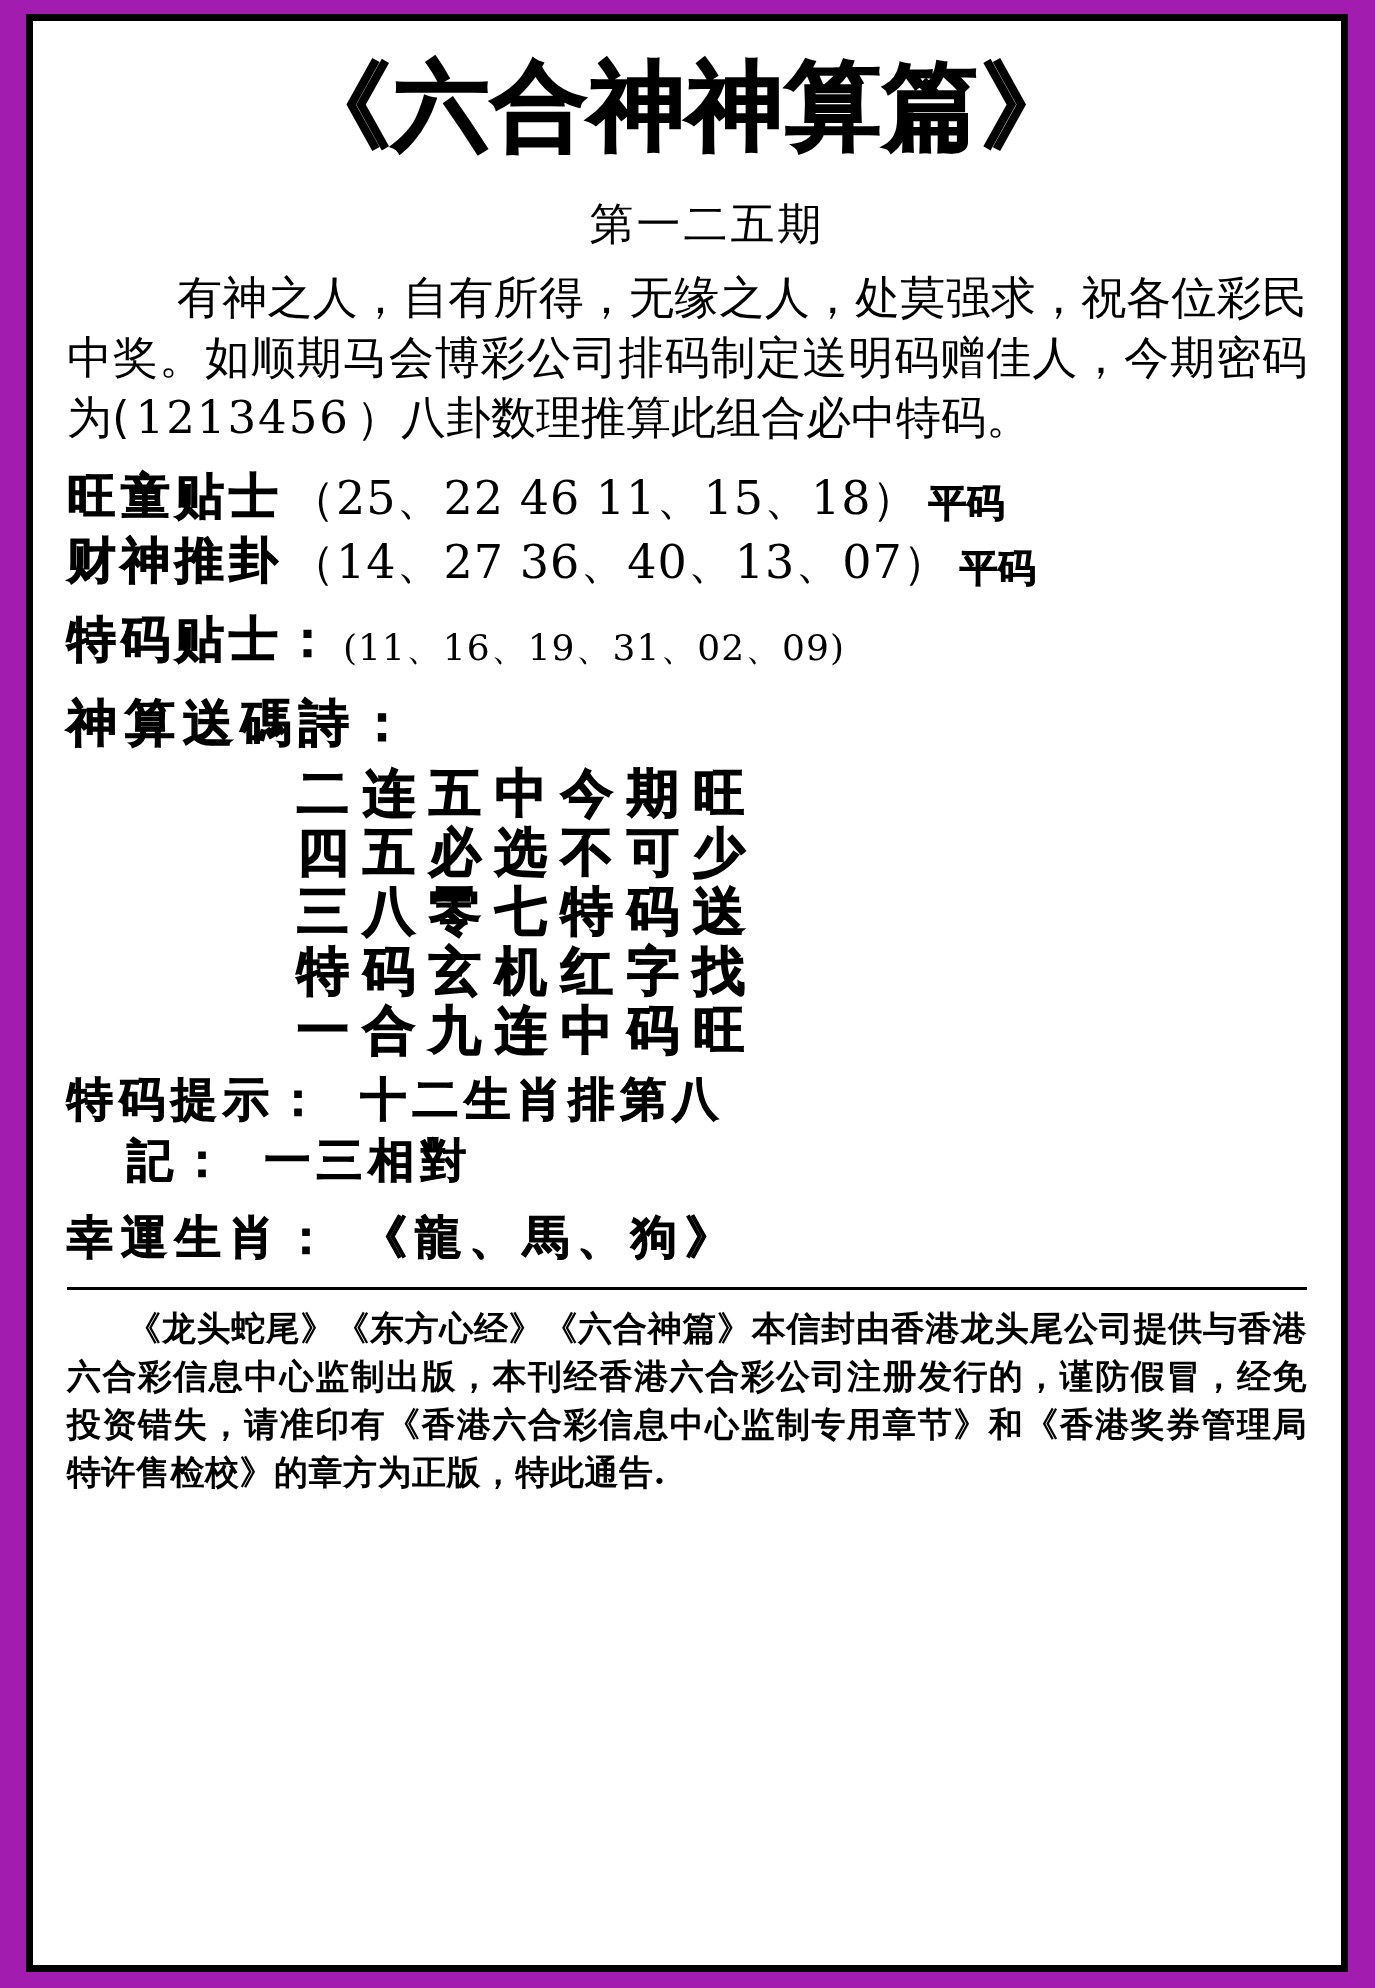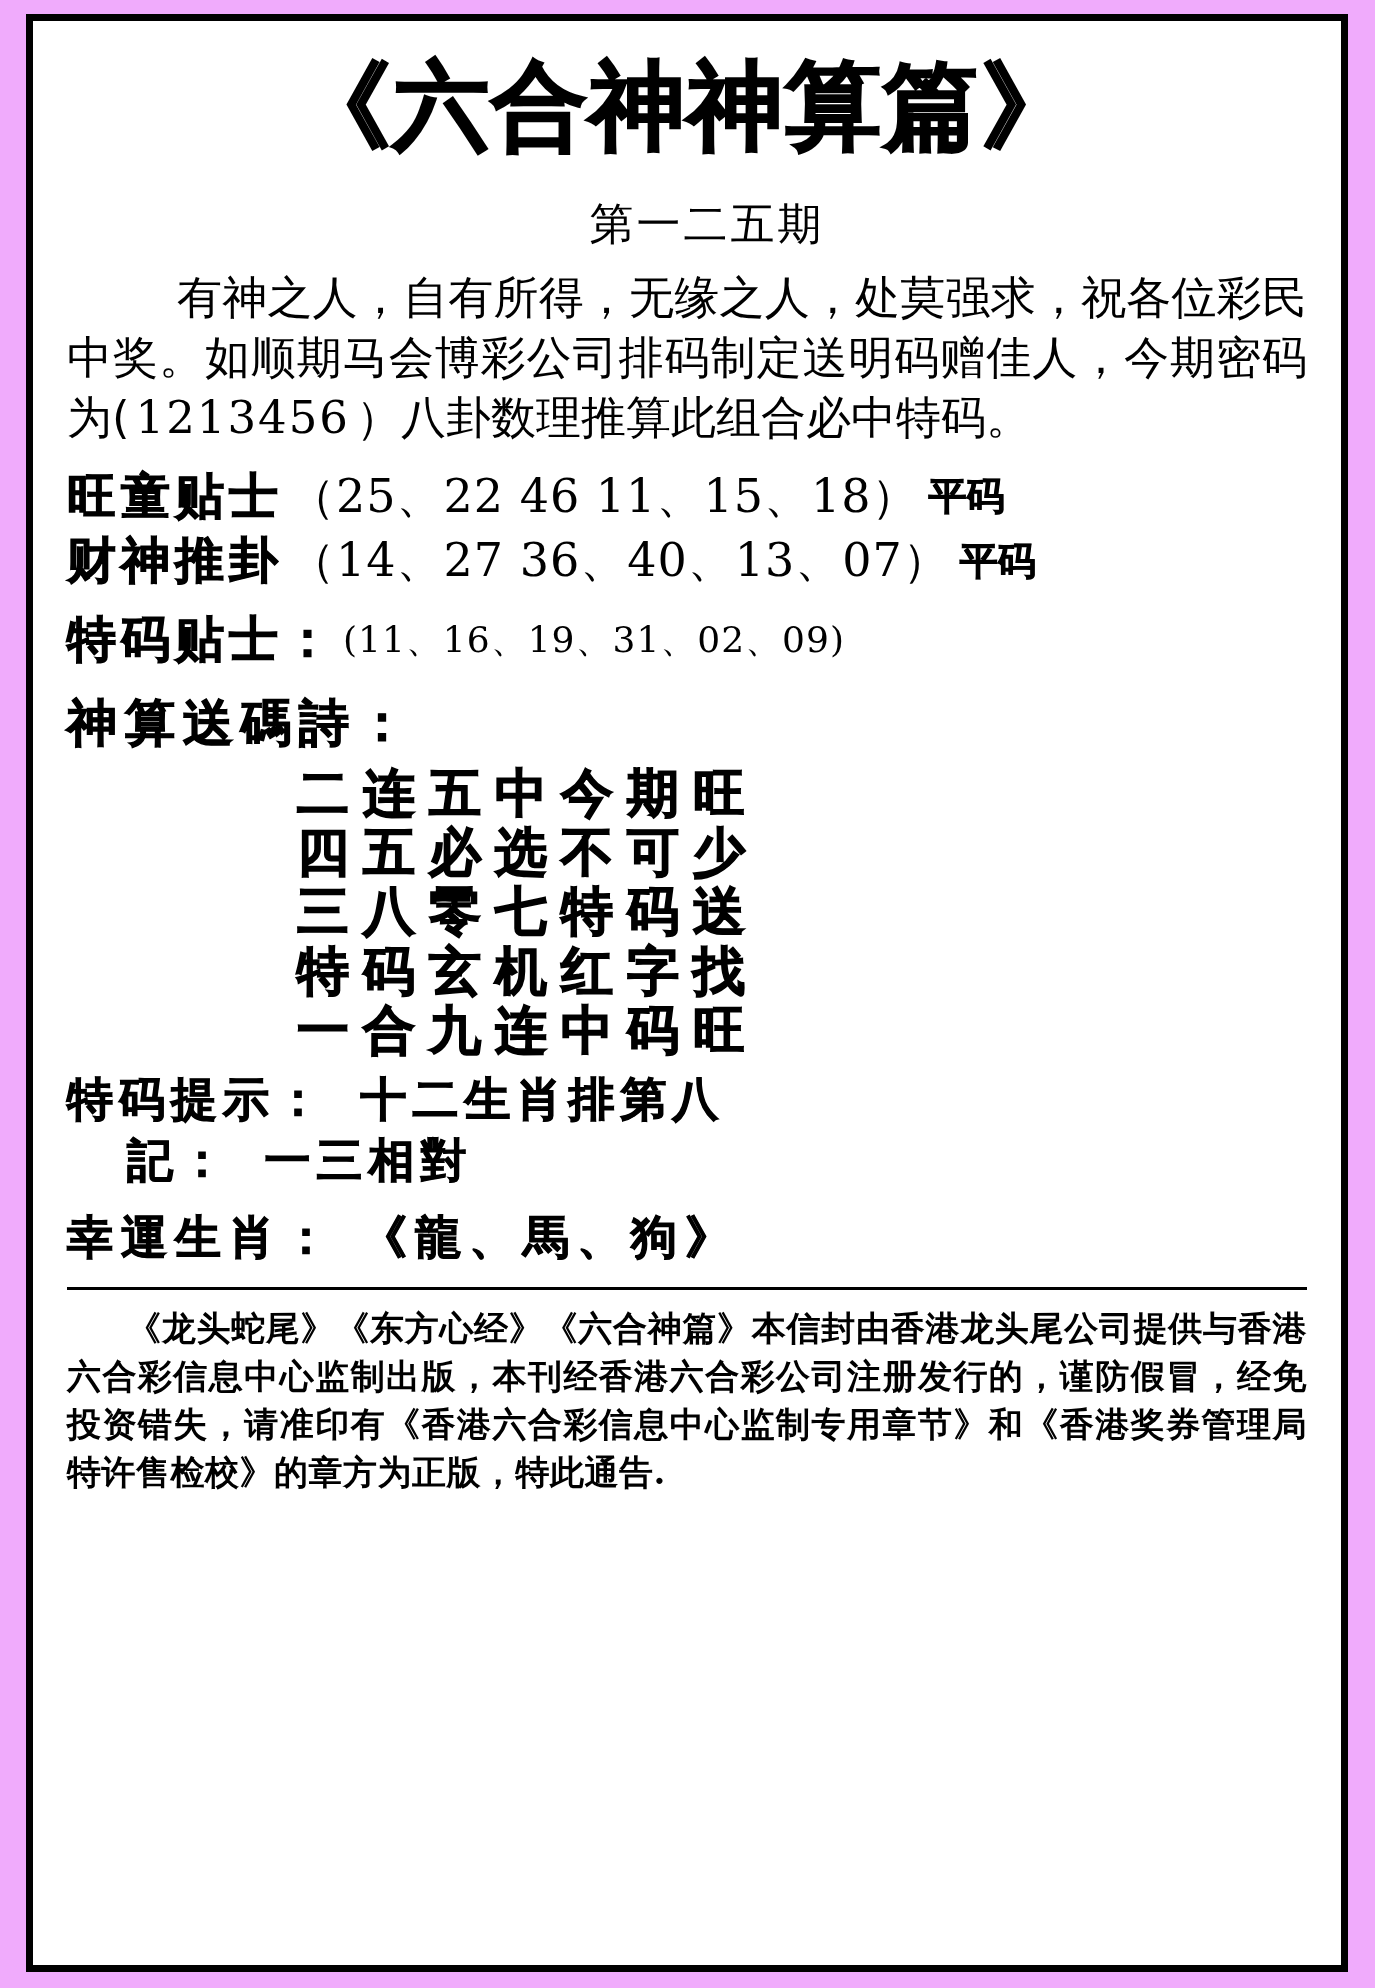--- a/index.html
+++ b/index.html
@@ -11,21 +11,21 @@
     width: 1375px;
     height: 1988px;
     font-family: "DejaVu Sans", sans-serif;
     color: #000000;
     overflow: hidden;
   }
   .page {
     position: relative;
     width: 1375px;
     height: 1988px;
-    background: #f0abfc;
+    background: #a21caf;
     box-sizing: border-box;
   }
   
   .frame {
     position: absolute;
     left: 26px;
     top: 14px;
     width: 1322px;
     height: 1958px;
     border: 7px solid #000000;
@@ -72,21 +72,21 @@
   .body-text .code {
     font-family: "DejaVu Serif", serif;
     letter-spacing: 2px;
     padding: 0 6px;
   }
   .picks {
     margin-top: 16px;
   }
   .pick-row {
     display: flex;
-    align-items: center;
+    align-items: flex-end;
     font-size: 49px;
     line-height: 1.32;
     white-space: nowrap;
   }
   .pick-row .lbl {
     font-family: "DejaVu Serif", serif;
     font-weight: bold;
     letter-spacing: 5px;
     -webkit-text-stroke: 1.1px #000;
   }

